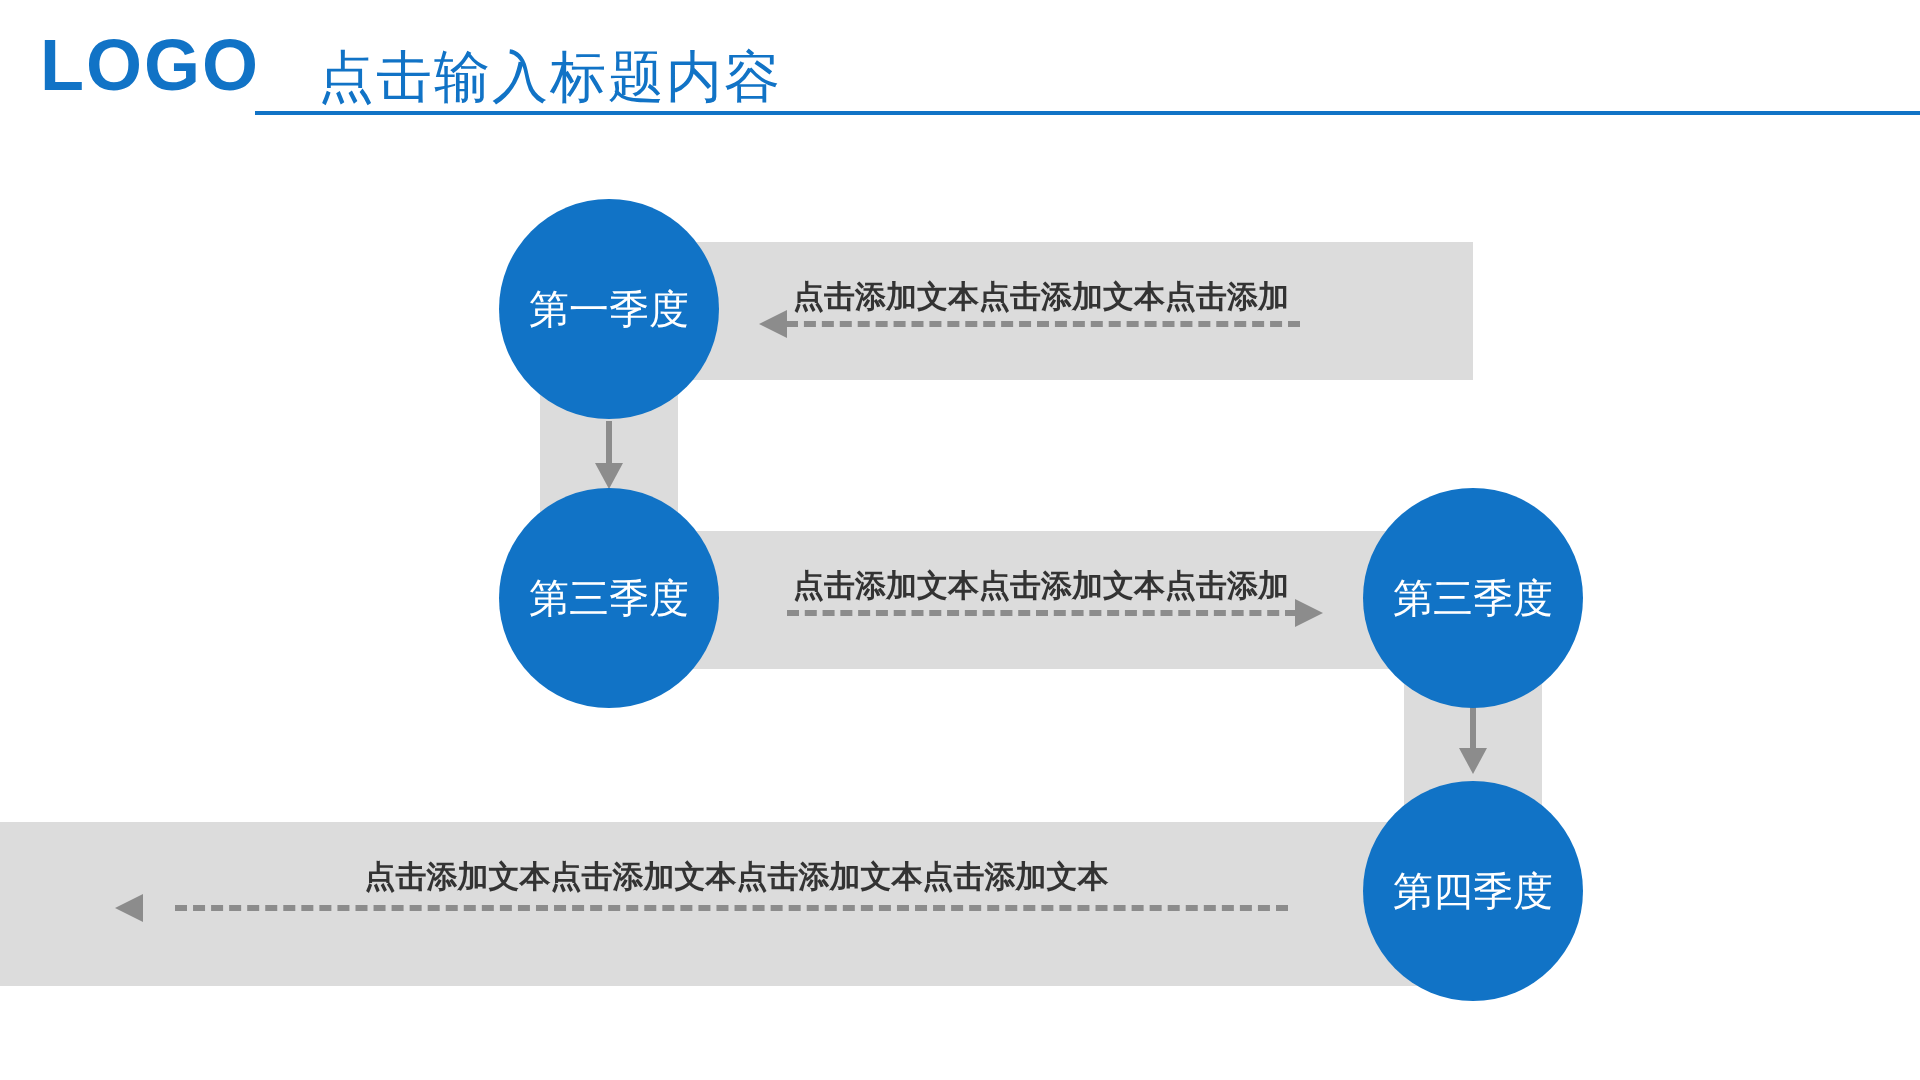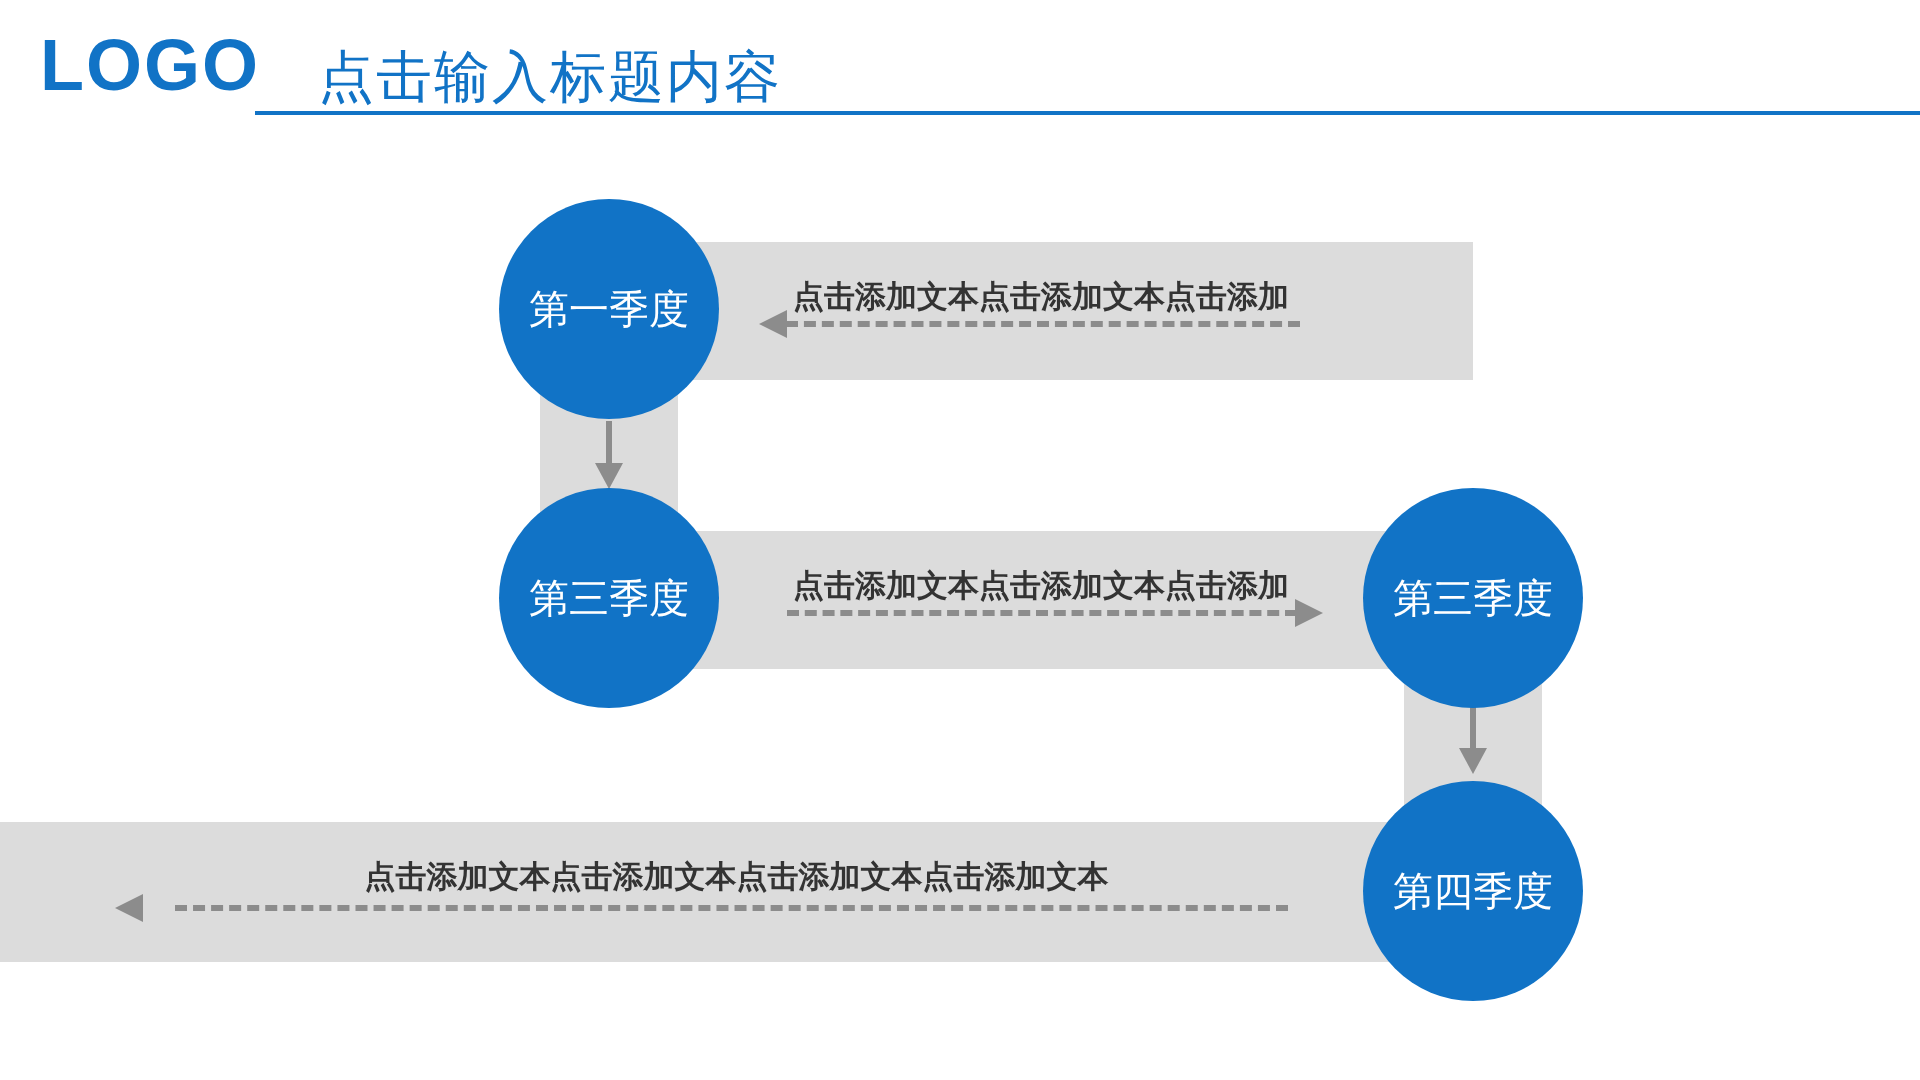--- a/index.html
+++ b/index.html
@@ -22,21 +22,21 @@
   }
   .divider {
     position:absolute; left:255px; top:111px; width:1665px; height:4px;
     background:var(--primary-blue,#1173c6);
   }
 
   
   .band { position:absolute; background:var(--band-gray,#dcdcdc); z-index:1; }
   #band-1 { left:609px;  top:242px; width:864px;  height:138px; }
   #band-2 { left:609px;  top:531px; width:864px;  height:138px; }
-  #band-3 { left:0;      top:822px; width:1473px; height:140px; }
+  #band-3 { left:0;      top:822px; width:1473px; height:164px; }
   #band-v1 { left:540px;  top:310px; width:138px; height:288px; }
   #band-v2 { left:1404px; top:598px; width:138px; height:293px; }
 
   .band-label {
     position:absolute; top:34px; left:0; width:100%;
     text-align:center; font-size:31px; font-weight:600;
     color:var(--label-text,#333333); z-index:2;
   }
 
   

